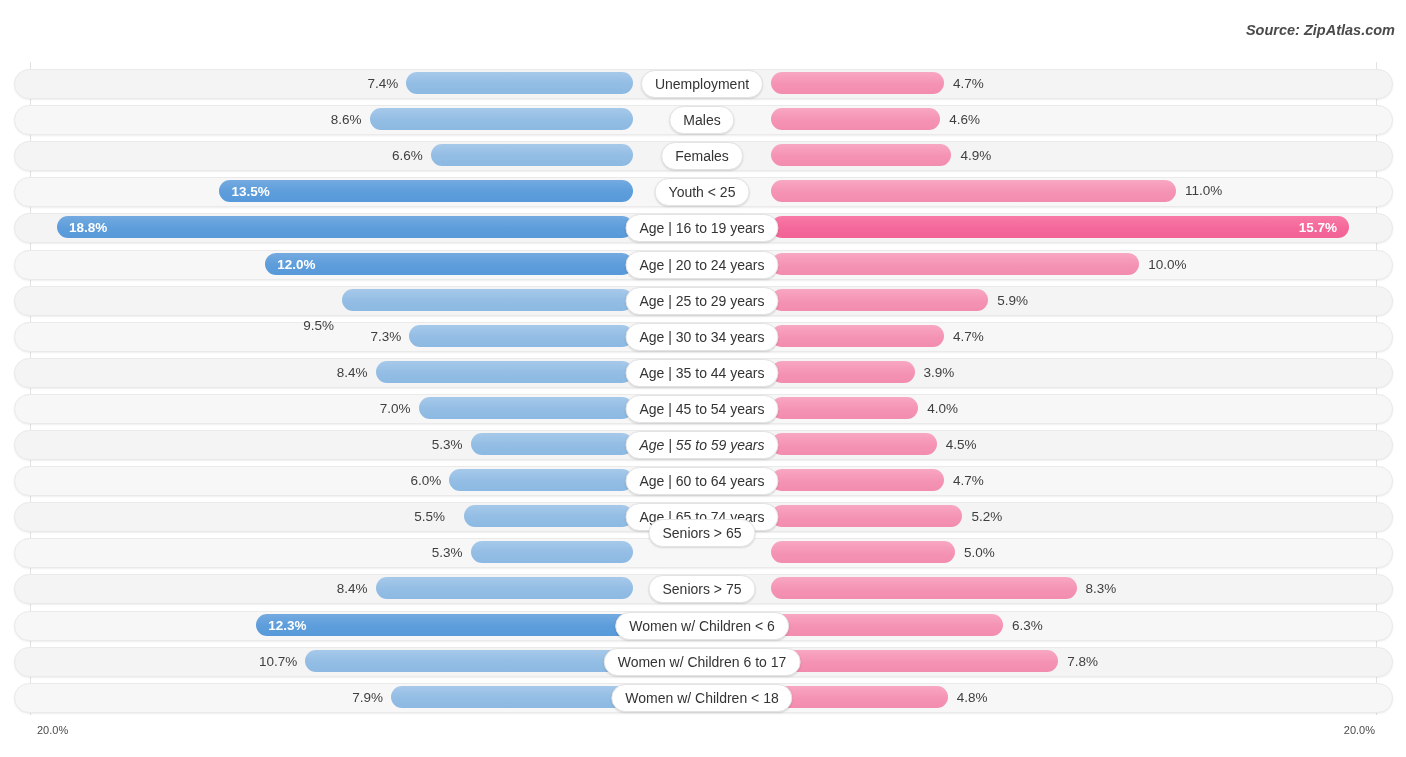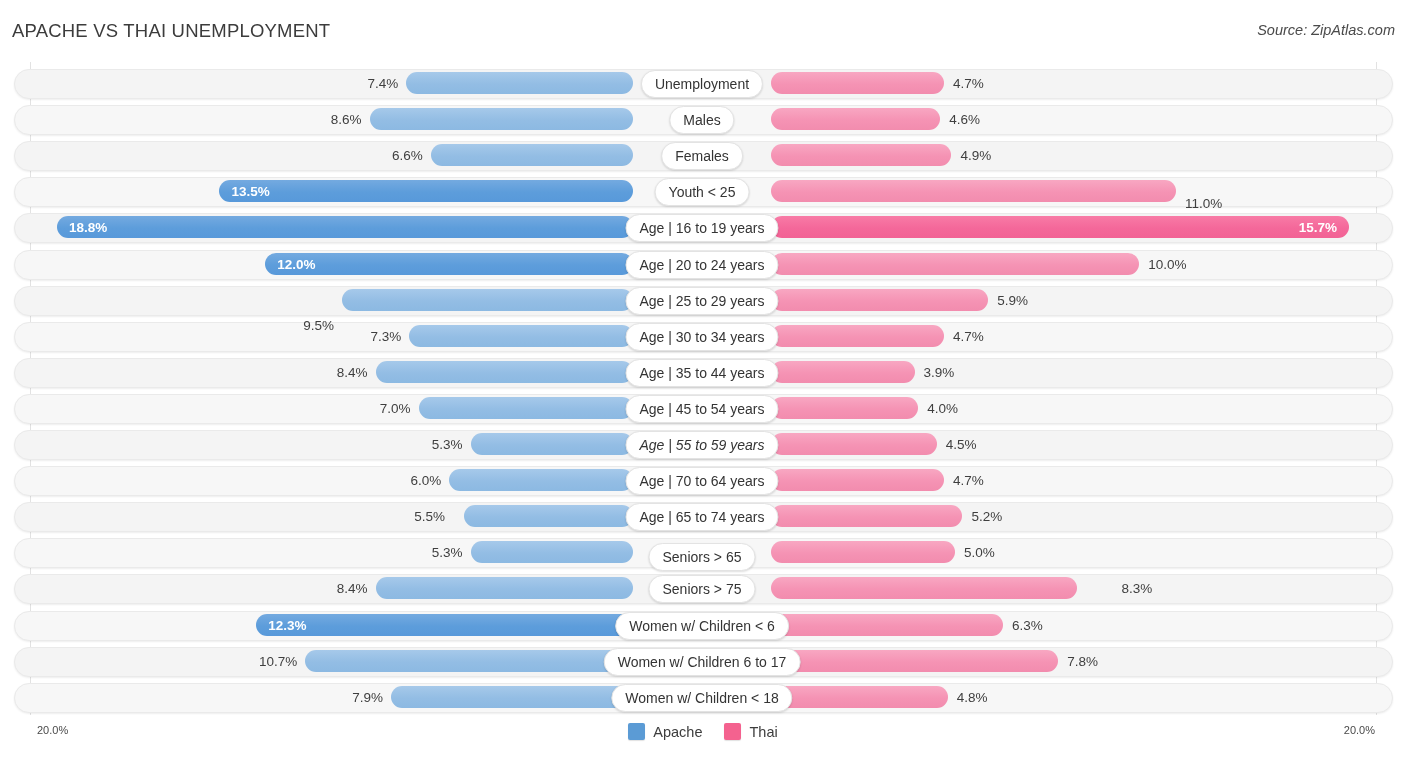--- a/index.html
+++ b/index.html
@@ -28,21 +28,21 @@
     font-weight: 400;
     color: #3c3c3c;
     letter-spacing: 0.2px;
     white-space: nowrap;
   }
   #source-label {
     position: absolute;
     right: 11px; top: 22px;
     font-size: 14.5px;
     font-style: italic;
-    font-weight: 400;
+    font-weight: 700;
     color: #4a4a4a;
     white-space: nowrap;
   }
 
   
   #plot {
     position: absolute;
     left: 0; top: 62px;
     width: 1246px; height: 653px; padding-left: 27px;
   }
@@ -163,21 +163,20 @@
   }
   .legend-text {
     font-size: 14.5px;
     color: #3d3d3d;
   }
 </style>
 </head>
 <body>
 
 <div id="header">
-  <div id="chart-title">APACHE VS THAI UNEMPLOYMENT</div>
   <div id="source-label">Source: ZipAtlas.com</div>
 </div>
 
 <div id="plot">
   <div class="gridline" id="gridline-left"></div>
   <div class="gridline" id="gridline-right"></div>
   <div id="rows-container">
       <div class="row" style="top: 7px;"></div>
       <div class="bar left" style="left: 406.277px; width: 226.723px; top: 10px;"></div>
       <div class="val outside-left" style="top: 7px; left: 314.277px; width: 84px;">7.4%</div>
@@ -193,21 +192,21 @@
       <div class="row" style="top: 79.2px;"></div>
       <div class="bar left" style="left: 430.787px; width: 202.213px; top: 82.2px;"></div>
       <div class="val outside-left" style="top: 79.2px; left: 338.787px; width: 84px;">6.6%</div>
       <div class="bar right" style="left: 771px; width: 180.395px; top: 82.2px;"></div>
       <div class="val outside-right" style="top: 79.2px; left: 960.395px;">4.9%</div>
       <div class="cat-pill" style="top: 80.2px; left: 702px;">Females</div>
       <div class="row alt" style="top: 115.3px;"></div>
       <div class="bar left hi" style="left: 219.383px; width: 413.617px; top: 118.3px;"></div>
       <div class="val inside" style="top: 115.3px; left: 231.383px;">13.5%</div>
       <div class="bar right" style="left: 771px; width: 404.968px; top: 118.3px;"></div>
-      <div class="val outside-right" style="top: 127px; left: 1184.97px;">11.0%</div>
+      <div class="val outside-right" style="top: 114px; left: 1184.97px;">11.0%</div>
       <div class="cat-pill" style="top: 116.3px; left: 702px;">Youth &lt; 25</div>
       <div class="row" style="top: 151.4px;"></div>
       <div class="bar left hi" style="left: 57px; width: 576px; top: 154.4px;"></div>
       <div class="val inside" style="top: 151.4px; left: 69px;">18.8%</div>
       <div class="bar right hi" style="left: 771px; width: 578px; top: 154.4px;"></div>
       <div class="val inside" style="top: 151.4px; left: 1279px; width: 58px; text-align: right;">15.7%</div>
       <div class="cat-pill" style="top: 152.4px; left: 702px;">Age | 16 to 19 years</div>
       <div class="row alt" style="top: 187.5px;"></div>
       <div class="bar left hi" style="left: 265.34px; width: 367.66px; top: 190.5px;"></div>
       <div class="val inside" style="top: 187.5px; left: 277.34px;">12.0%</div>
@@ -242,38 +241,38 @@
       <div class="bar left" style="left: 470.617px; width: 162.383px; top: 371px;"></div>
       <div class="val outside-left" style="top: 368px; left: 378.617px; width: 84px;">5.3%</div>
       <div class="bar right" style="left: 771px; width: 165.669px; top: 371px;"></div>
       <div class="val outside-right" style="top: 368px; left: 945.669px;">4.5%</div>
       <div class="cat-pill" style="top: 369px; left: 702px; font-style: italic;">Age | 55 to 59 years</div>
       <div class="row alt" style="top: 404.1px;"></div>
       <div class="bar left" style="left: 449.17px; width: 183.83px; top: 407.1px;"></div>
       <div class="val outside-left" style="top: 404.1px; left: 357.17px; width: 84px;">6.0%</div>
       <div class="bar right" style="left: 771px; width: 173.032px; top: 407.1px;"></div>
       <div class="val outside-right" style="top: 404.1px; left: 953.032px;">4.7%</div>
-      <div class="cat-pill" style="top: 405.1px; left: 702px;">Age | 70 to 64 years</div>
+      <div class="cat-pill" style="top: 405.1px; left: 702px;">Age | 60 to 64 years</div>
       <div class="row" style="top: 440.2px;"></div>
       <div class="bar left" style="left: 464.489px; width: 168.511px; top: 443.2px;"></div>
       <div class="val outside-left" style="top: 440.2px; left: 361px; width: 84px;">5.5%</div>
       <div class="bar right" style="left: 771px; width: 191.439px; top: 443.2px;"></div>
       <div class="val outside-right" style="top: 440.2px; left: 971.439px;">5.2%</div>
       <div class="cat-pill" style="top: 441.2px; left: 702px;">Age | 65 to 74 years</div>
       <div class="row alt" style="top: 476.3px;"></div>
       <div class="bar left" style="left: 470.617px; width: 162.383px; top: 479.3px;"></div>
       <div class="val outside-left" style="top: 476.3px; left: 378.617px; width: 84px;">5.3%</div>
       <div class="bar right" style="left: 771px; width: 184.076px; top: 479.3px;"></div>
       <div class="val outside-right" style="top: 476.3px; left: 964.076px;">5.0%</div>
-      <div class="cat-pill" style="top: 481px; left: 702px; text-align: center;">Seniors &gt; 65</div>
+      <div class="cat-pill" style="top: 457px; left: 702px; text-align: center;">Seniors &gt; 65</div>
       <div class="row" style="top: 512.4px;"></div>
       <div class="bar left" style="left: 375.638px; width: 257.362px; top: 515.4px;"></div>
       <div class="val outside-left" style="top: 512.4px; left: 283.638px; width: 84px;">8.4%</div>
       <div class="bar right" style="left: 771px; width: 305.567px; top: 515.4px;"></div>
-      <div class="val outside-right" style="top: 512.4px; left: 1085.57px; margin-left: 36px;">8.3%</div>
+      <div class="val outside-right" style="top: 512.4px; left: 1085.57px;">8.3%</div>
       <div class="cat-pill" style="top: 513.4px; left: 702px;">Seniors &gt; 75</div>
       <div class="row alt" style="top: 548.5px;"></div>
       <div class="bar left hi" style="left: 256.149px; width: 376.851px; top: 551.5px;"></div>
       <div class="val inside" style="top: 548.5px; left: 268.149px;">12.3%</div>
       <div class="bar right" style="left: 771px; width: 231.936px; top: 551.5px;"></div>
       <div class="val outside-right" style="top: 548.5px; left: 1011.94px;">6.3%</div>
       <div class="cat-pill" style="top: 549.5px; left: 702px;">Women w/ Children &lt; 6</div>
       <div class="row" style="top: 584.6px;"></div>
       <div class="bar left" style="left: 305.17px; width: 327.83px; top: 587.6px;"></div>
       <div class="val outside-left" style="top: 584.6px; left: 213.17px; width: 84px;">10.7%</div>
@@ -285,25 +284,15 @@
       <div class="val outside-left" style="top: 620.7px; left: 298.957px; width: 84px;">7.9%</div>
       <div class="bar right" style="left: 771px; width: 176.713px; top: 623.7px;"></div>
       <div class="val outside-right" style="top: 620.7px; left: 956.713px;">4.8%</div>
       <div class="cat-pill" style="top: 621.7px; left: 702px;">Women w/ Children &lt; 18</div>
     </div>
 </div>
 
 <div id="footer">
   <div id="axis-min">20.0%</div>
 
-  <div id="legend">
-    <div class="legend-item">
-      <span class="legend-swatch" id="swatch-apache" style="background: rgb(91, 155, 213);"></span>
-      <span class="legend-text">Apache</span>
-    </div>
-    <div class="legend-item">
-      <span class="legend-swatch" id="swatch-thai" style="background: rgb(244, 98, 143);"></span>
-      <span class="legend-text">Thai</span>
-    </div>
-  </div>
 
   <div id="axis-max">20.0%</div>
 </div>
 
 </body></html>

